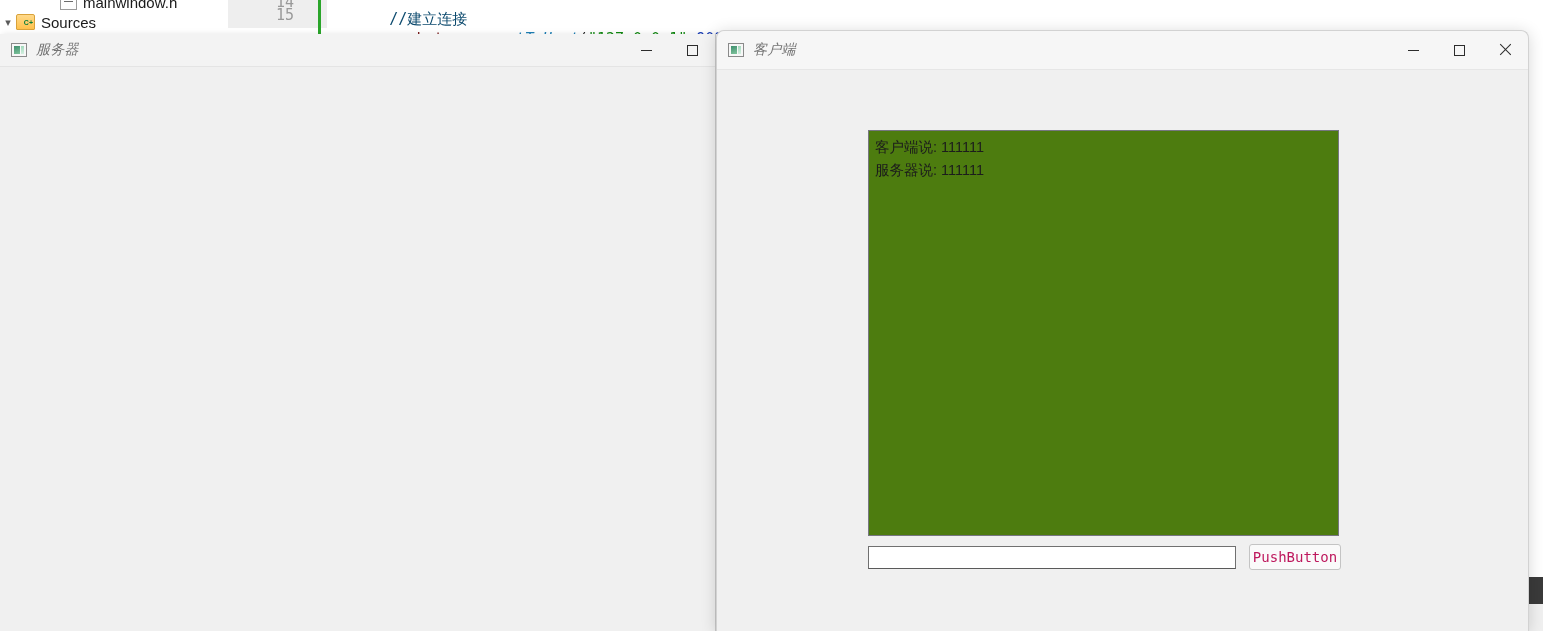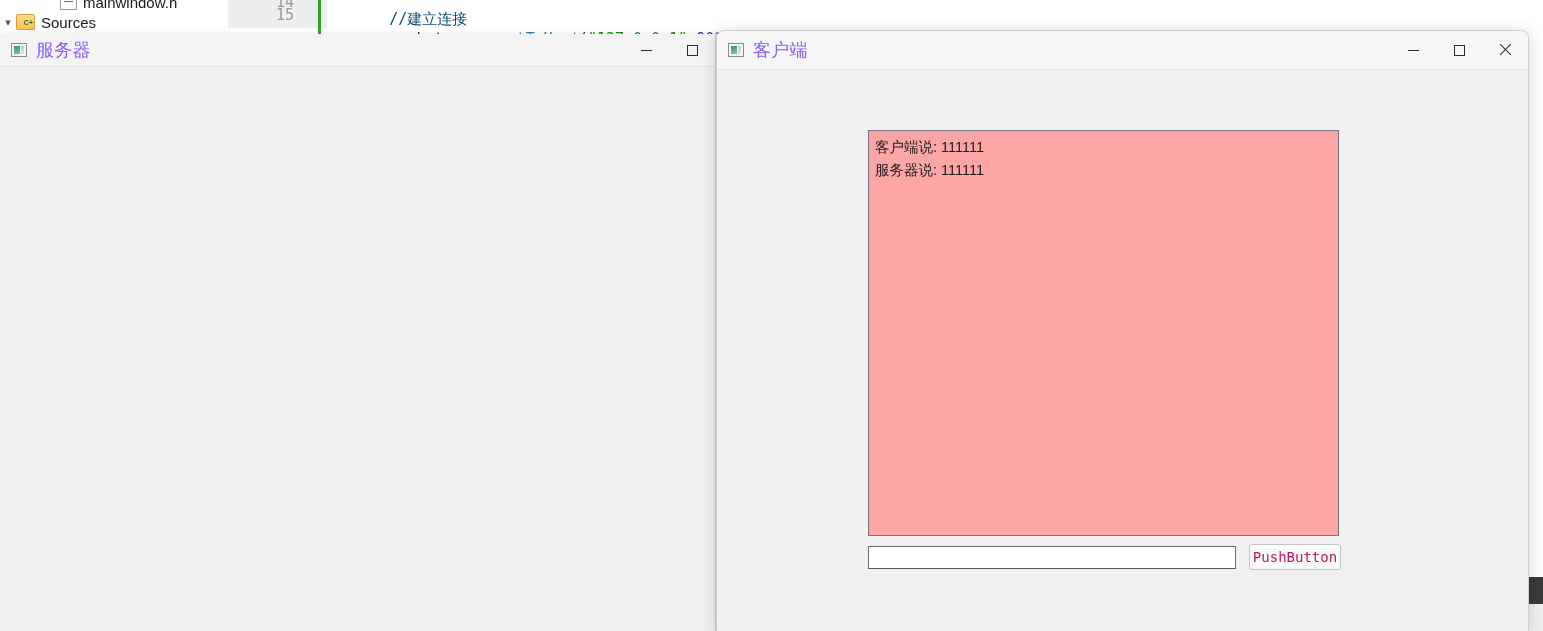--- a/index.html
+++ b/index.html
@@ -192,24 +192,25 @@
     background: linear-gradient(160deg, #3f8f6e, #7fc39c);
   }
   .qt-app-icon::after {
     content: "";
     position: absolute;
     left: 9px; top: 2px;
     width: 3px; height: 8px;
     background: linear-gradient(160deg, #9ed8b9, #d6f0e2);
   }
   .qt-title-text {
-    font-size: 18px;
-    color: #8b5cf6;
+    font-size: 14px;
+    color: #737373;
     white-space: nowrap;
     letter-spacing: 0.2px;
+    font-style: italic;
   }
   .qt-winbtns {
     position: absolute;
     top: 0;
     right: 0;
     height: 32px;
     display: flex;
   }
   .qt-winbtn {
     width: 46px;
@@ -301,21 +302,21 @@
     border-bottom: 1px solid #e6e6e6;
   }
   #client-window .qt-winbtns { height: 38px; }
   #client-window .qt-winbtn { height: 38px; }
   .client-log {
     position: absolute;
     left: 151px;
     top: 99px;
     width: 471px;
     height: 406px;
-    background: #fca5a5;
+    background: #4d7c0f;
     border: 1px solid #767680;
     box-sizing: border-box;
     padding: 5px 6px;
     overflow: hidden;
   }
   .client-input-row {
     position: absolute;
     left: 151px;
     top: 513px;
     width: 471px;

